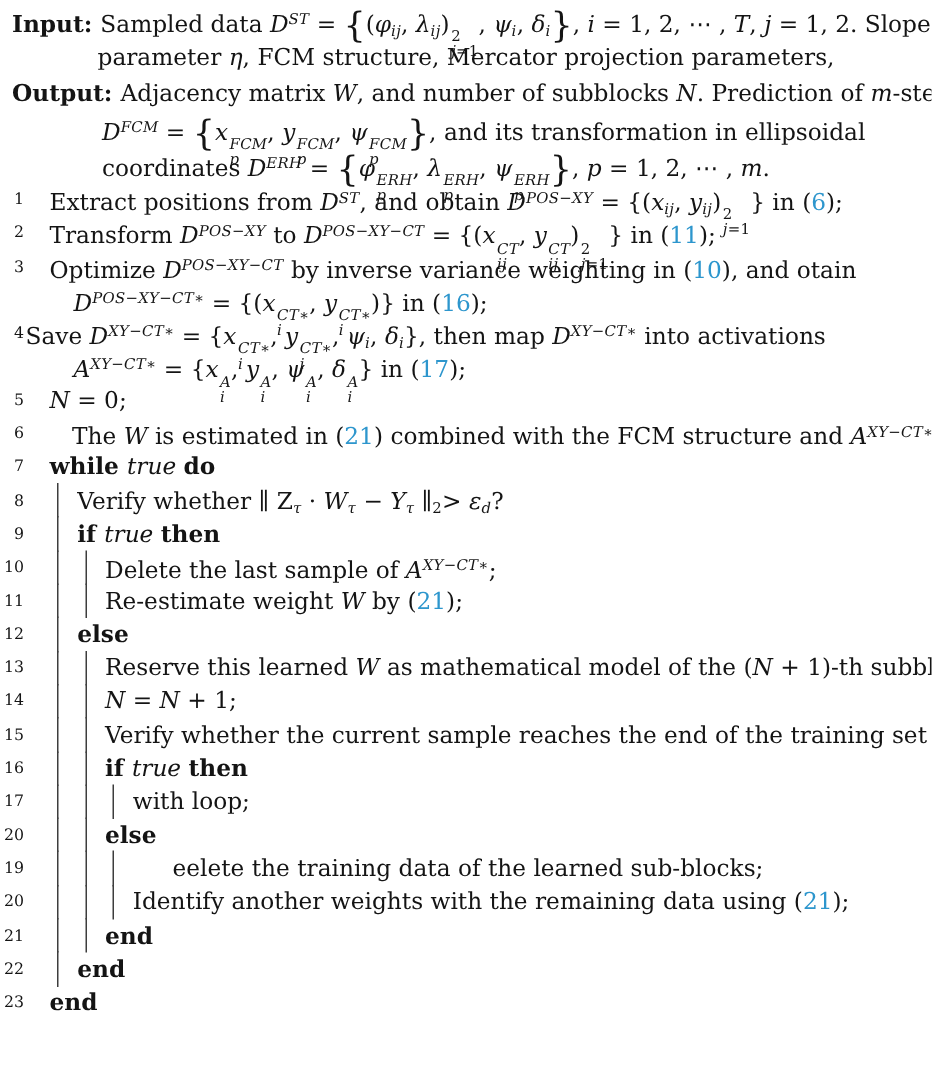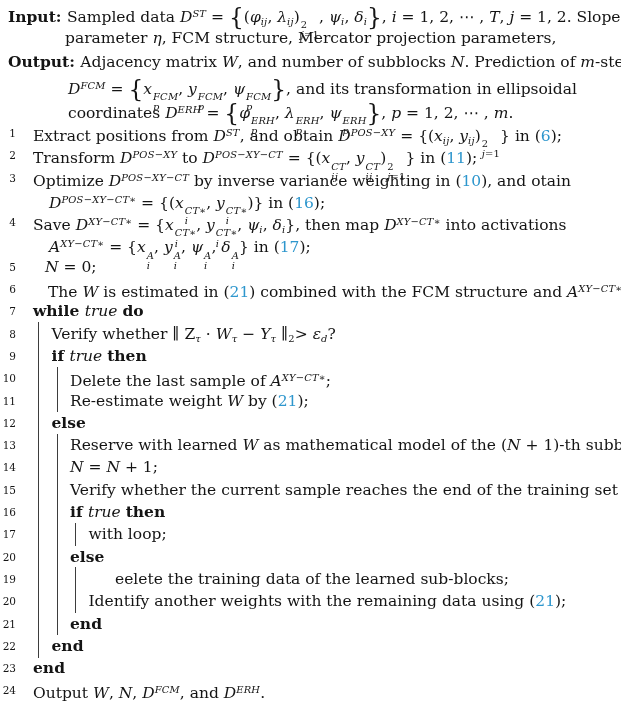--- a/index.html
+++ b/index.html
@@ -98,21 +98,21 @@
       <span class="txt" style="padding-left: 49px;"><span class="it">D</span><span class="sp"><span class="it">POS</span><span>−</span><span class="it">XY</span><span>−</span><span class="it">CT</span><span>∗</span></span><span> = {(</span><span class="it">x</span><span class="ssk">
           <span><span class="it">CT</span><span>∗</span></span>
           <span><span class="it">i</span></span>
         </span><span>, </span><span class="it">y</span><span class="ssk">
           <span><span class="it">CT</span><span>∗</span></span>
           <span><span class="it">i</span></span>
         </span><span>)} in (</span><span class="ref" style="color: rgb(45, 150, 205);">16</span><span>);</span></span>
     </div>
     <div class="row code-row">
       <span class="num">4</span>
-      <span class="txt" style="padding-left: 33px;"><span>Save </span><span class="it">D</span><span class="sp"><span class="it">XY</span><span>−</span><span class="it">CT</span><span>∗</span></span><span> = {</span><span class="it">x</span><span class="ssk">
+      <span class="txt" style="padding-left: 17px;"><span>Save </span><span class="it">D</span><span class="sp"><span class="it">XY</span><span>−</span><span class="it">CT</span><span>∗</span></span><span> = {</span><span class="it">x</span><span class="ssk">
           <span><span class="it">CT</span><span>∗</span></span>
           <span><span class="it">i</span></span>
         </span><span>, </span><span class="it">y</span><span class="ssk">
           <span><span class="it">CT</span><span>∗</span></span>
           <span><span class="it">i</span></span>
         </span><span>, </span><span class="it">ψ</span><span class="sb"><span class="it">i</span></span><span>, </span><span class="it">δ</span><span class="sb"><span class="it">i</span></span><span>}, then map </span><span class="it">D</span><span class="sp"><span class="it">XY</span><span>−</span><span class="it">CT</span><span>∗</span></span><span> into activations</span></span>
     </div>
     <div class="row code-row">
       <span class="txt" style="padding-left: 49px;"><span class="it">A</span><span class="sp"><span class="it">XY</span><span>−</span><span class="it">CT</span><span>∗</span></span><span> = {</span><span class="it">x</span><span class="ssk">
           <span><span class="it">A</span></span>
@@ -123,21 +123,21 @@
         </span><span>, </span><span class="it">ψ</span><span class="ssk">
           <span><span class="it">A</span></span>
           <span><span class="it">i</span></span>
         </span><span>, </span><span class="it">δ</span><span class="ssk">
           <span><span class="it">A</span></span>
           <span><span class="it">i</span></span>
         </span><span>} in (</span><span class="ref" style="color: rgb(45, 150, 205);">17</span><span>);</span></span>
     </div>
     <div class="row code-row">
       <span class="num">5</span>
-      <span class="txt" style="padding-left: 45px;"><span class="it">N</span><span> = 0;</span></span>
+      <span class="txt" style="padding-left: 33px;"><span class="it">N</span><span> = 0;</span></span>
     </div>
     <div class="row code-row">
       <span class="num">6</span>
       <span class="txt" style="padding-left: 48px;"><span>The </span><span class="it">W</span><span> is estimated in (</span><span class="ref" style="color: rgb(45, 150, 205);">21</span><span>) combined with the FCM structure and </span><span class="it">A</span><span class="sp"><span class="it">XY</span><span>−</span><span class="it">CT</span><span>∗</span></span><span>;</span></span>
     </div>
     <div class="row code-row">
       <span class="num">7</span>
       <span class="txt" style="padding-left: 33px;"><span class="bd">while </span><span class="it">true</span><span> </span><span class="bd">do</span></span>
     </div>
     <div class="row code-row">
@@ -164,21 +164,21 @@
     </div>
     <div class="row code-row">
       <span class="num">12</span>
       <span class="bar" style="left: 38px; border-left-color: rgb(61, 61, 61);"></span>
       <span class="txt" style="padding-left: 51.5px;"><span class="bd">else</span></span>
     </div>
     <div class="row code-row">
       <span class="num">13</span>
       <span class="bar" style="left: 38px; border-left-color: rgb(61, 61, 61);"></span>
       <span class="bar" style="left: 56.5px; border-left-color: rgb(61, 61, 61);"></span>
-      <span class="txt" style="padding-left: 70px;"><span>Reserve with learned </span><span class="it">W</span><span> as mathematical model of the (</span><span class="it">N</span><span> + 1)-th subblock;</span></span>
+      <span class="txt" style="padding-left: 70px;"><span>Reserve this learned </span><span class="it">W</span><span> as mathematical model of the (</span><span class="it">N</span><span> + 1)-th subblock;</span></span>
     </div>
     <div class="row code-row">
       <span class="num">14</span>
       <span class="bar" style="left: 38px; border-left-color: rgb(61, 61, 61);"></span>
       <span class="bar" style="left: 56.5px; border-left-color: rgb(61, 61, 61);"></span>
       <span class="txt" style="padding-left: 70px;"><span class="it">N</span><span> = </span><span class="it">N</span><span> + 1;</span></span>
     </div>
     <div class="row code-row">
       <span class="num">15</span>
       <span class="bar" style="left: 38px; border-left-color: rgb(61, 61, 61);"></span>
@@ -225,18 +225,14 @@
       <span class="txt" style="padding-left: 70px;"><span class="bd">end</span></span>
     </div>
     <div class="row code-row">
       <span class="num">22</span>
       <span class="bar" style="left: 38px; border-left-color: rgb(61, 61, 61);"></span>
       <span class="txt" style="padding-left: 51.5px;"><span class="bd">end</span></span>
     </div>
     <div class="row code-row">
       <span class="num">23</span>
       <span class="txt" style="padding-left: 33px;"><span class="bd">end</span></span>
-    </div>
-    <div class="row code-row">
-      <span class="num">24</span>
-      <span class="txt" style="padding-left: 33px;"><span>Output </span><span class="it">W</span><span>, </span><span class="it">N</span><span>, </span><span class="it">D</span><span class="sp"><span class="it">FCM</span></span><span>, and </span><span class="it">D</span><span class="sp"><span class="it">ERH</span></span><span>.</span></span>
     </div>
   </div>
 
 </body></html>

